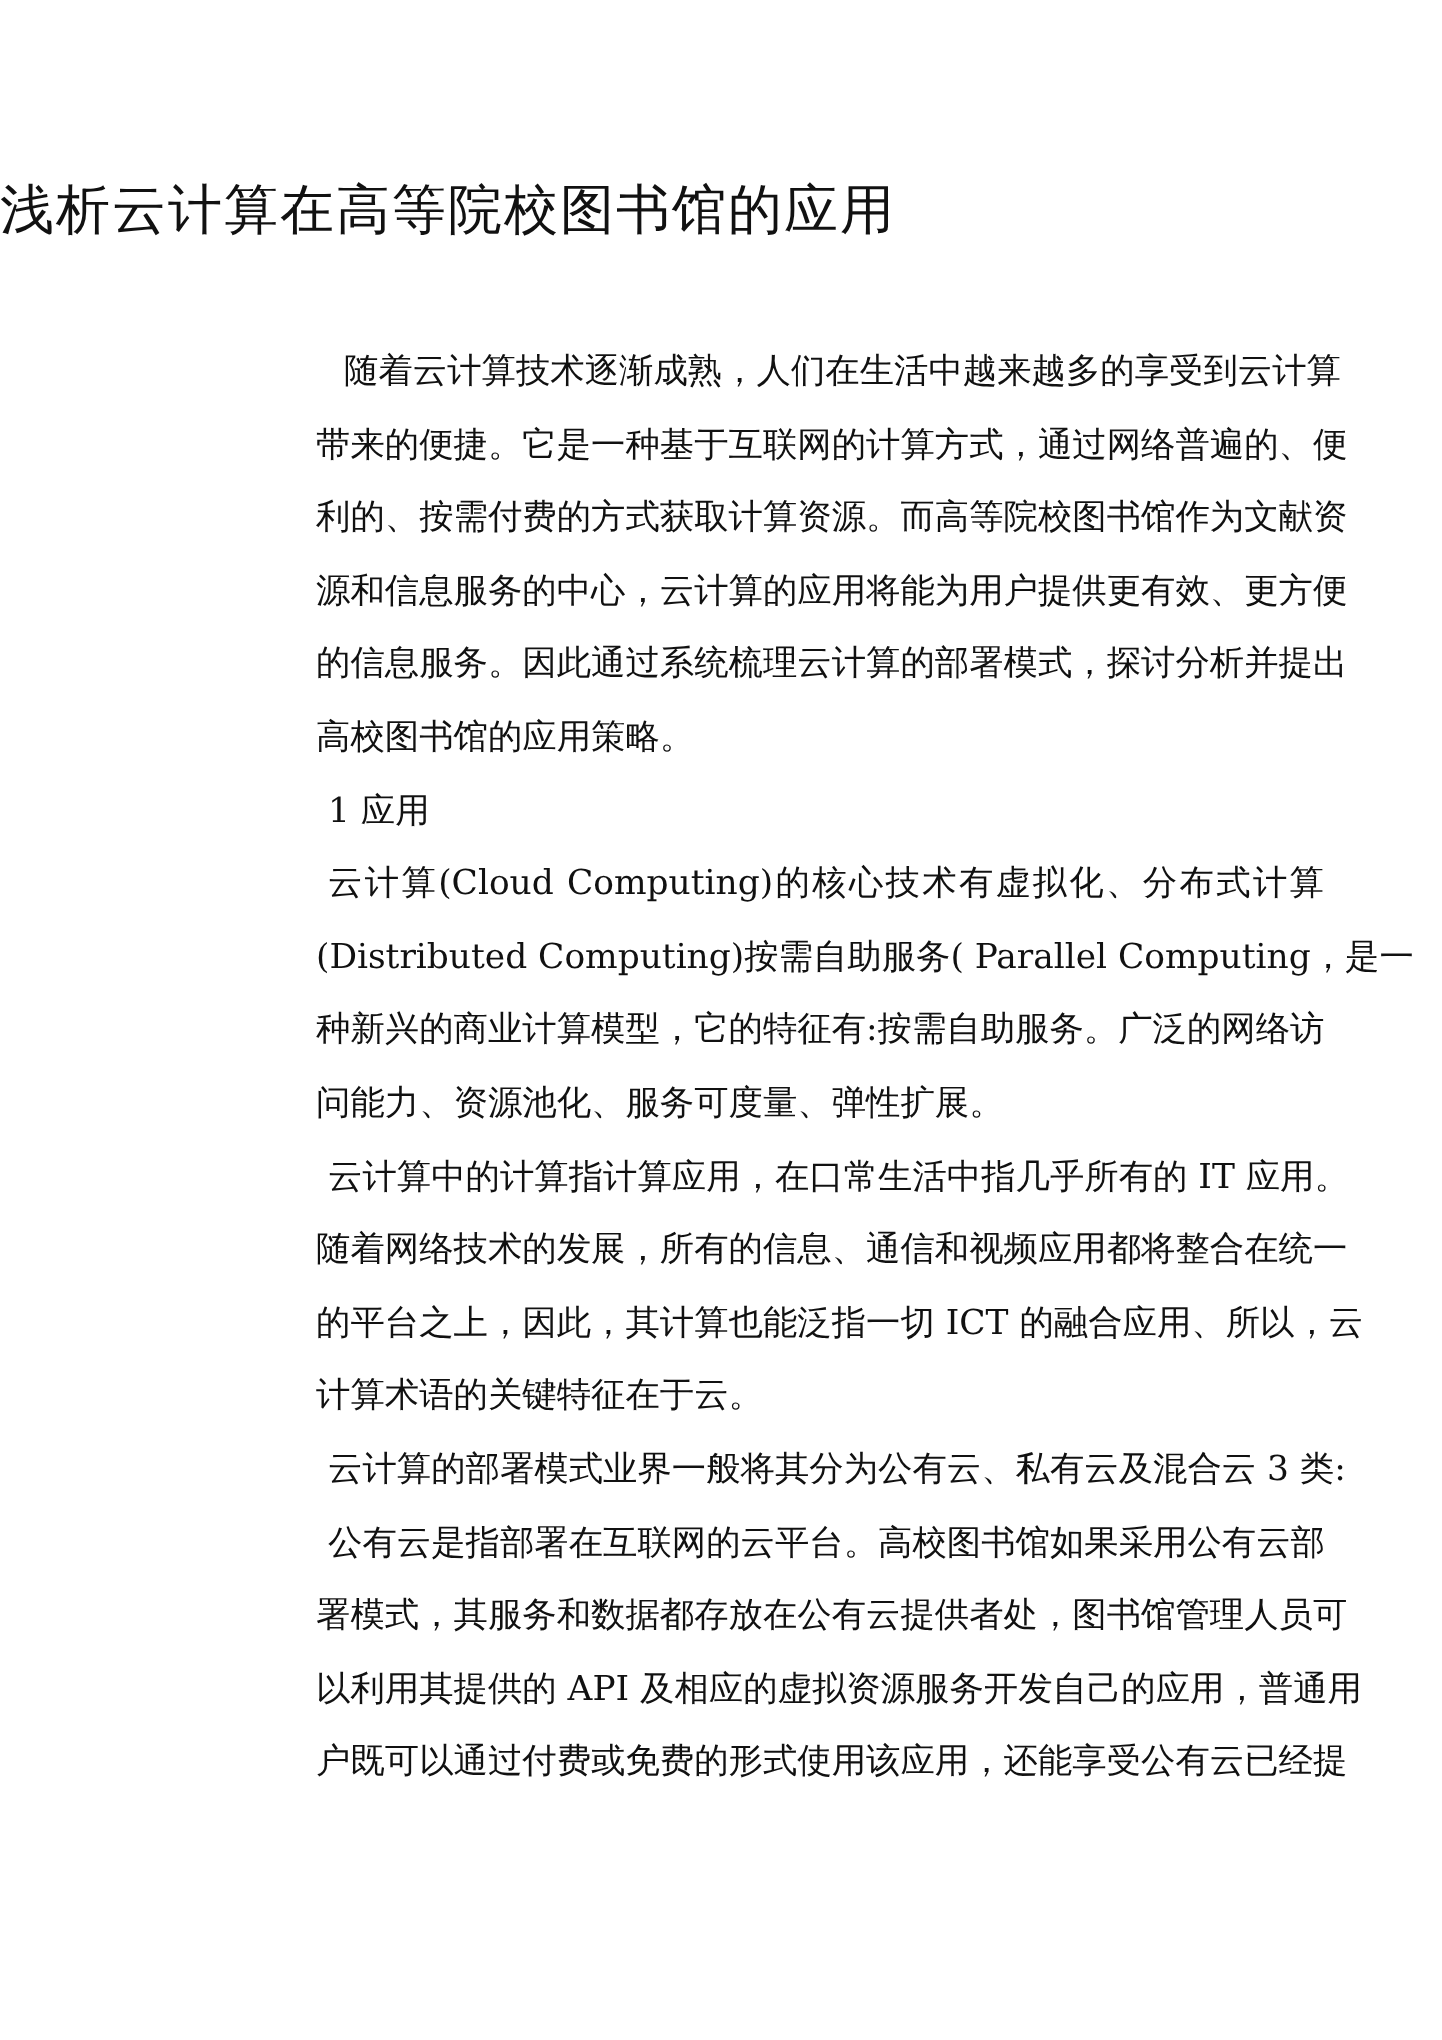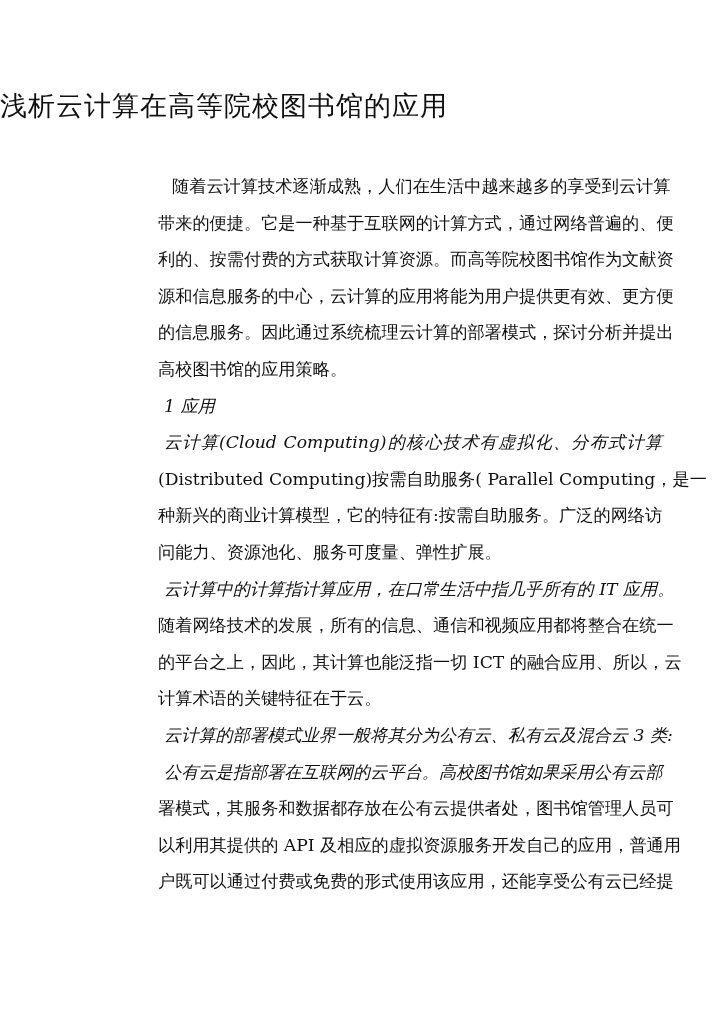--- a/index.html
+++ b/index.html
@@ -49,21 +49,21 @@
       overflow: visible;
       color: #111111;
       text-align: justify;
       text-align-last: justify;
     }
     .line.last {
       text-align: center;
       text-align-last: left;
     }
     .line.indent2 { padding-left: 14px; }
-    .line.indent1 { padding-left: 6px; font-style: italic; }
+    .line.indent1 { padding-left: 6px; }
   </style>
 </head>
 <body>
 
 <div class="page">
   <div class="title">浅析云计算在高等院校图书馆的应用</div>
 
   <div class="body-text">
     <div class="line indent2">随着云计算技术逐渐成熟，人们在生活中越来越多的享受到云计算</div>
     <div class="line">带来的便捷。它是一种基于互联网的计算方式，通过网络普遍的、便</div>

